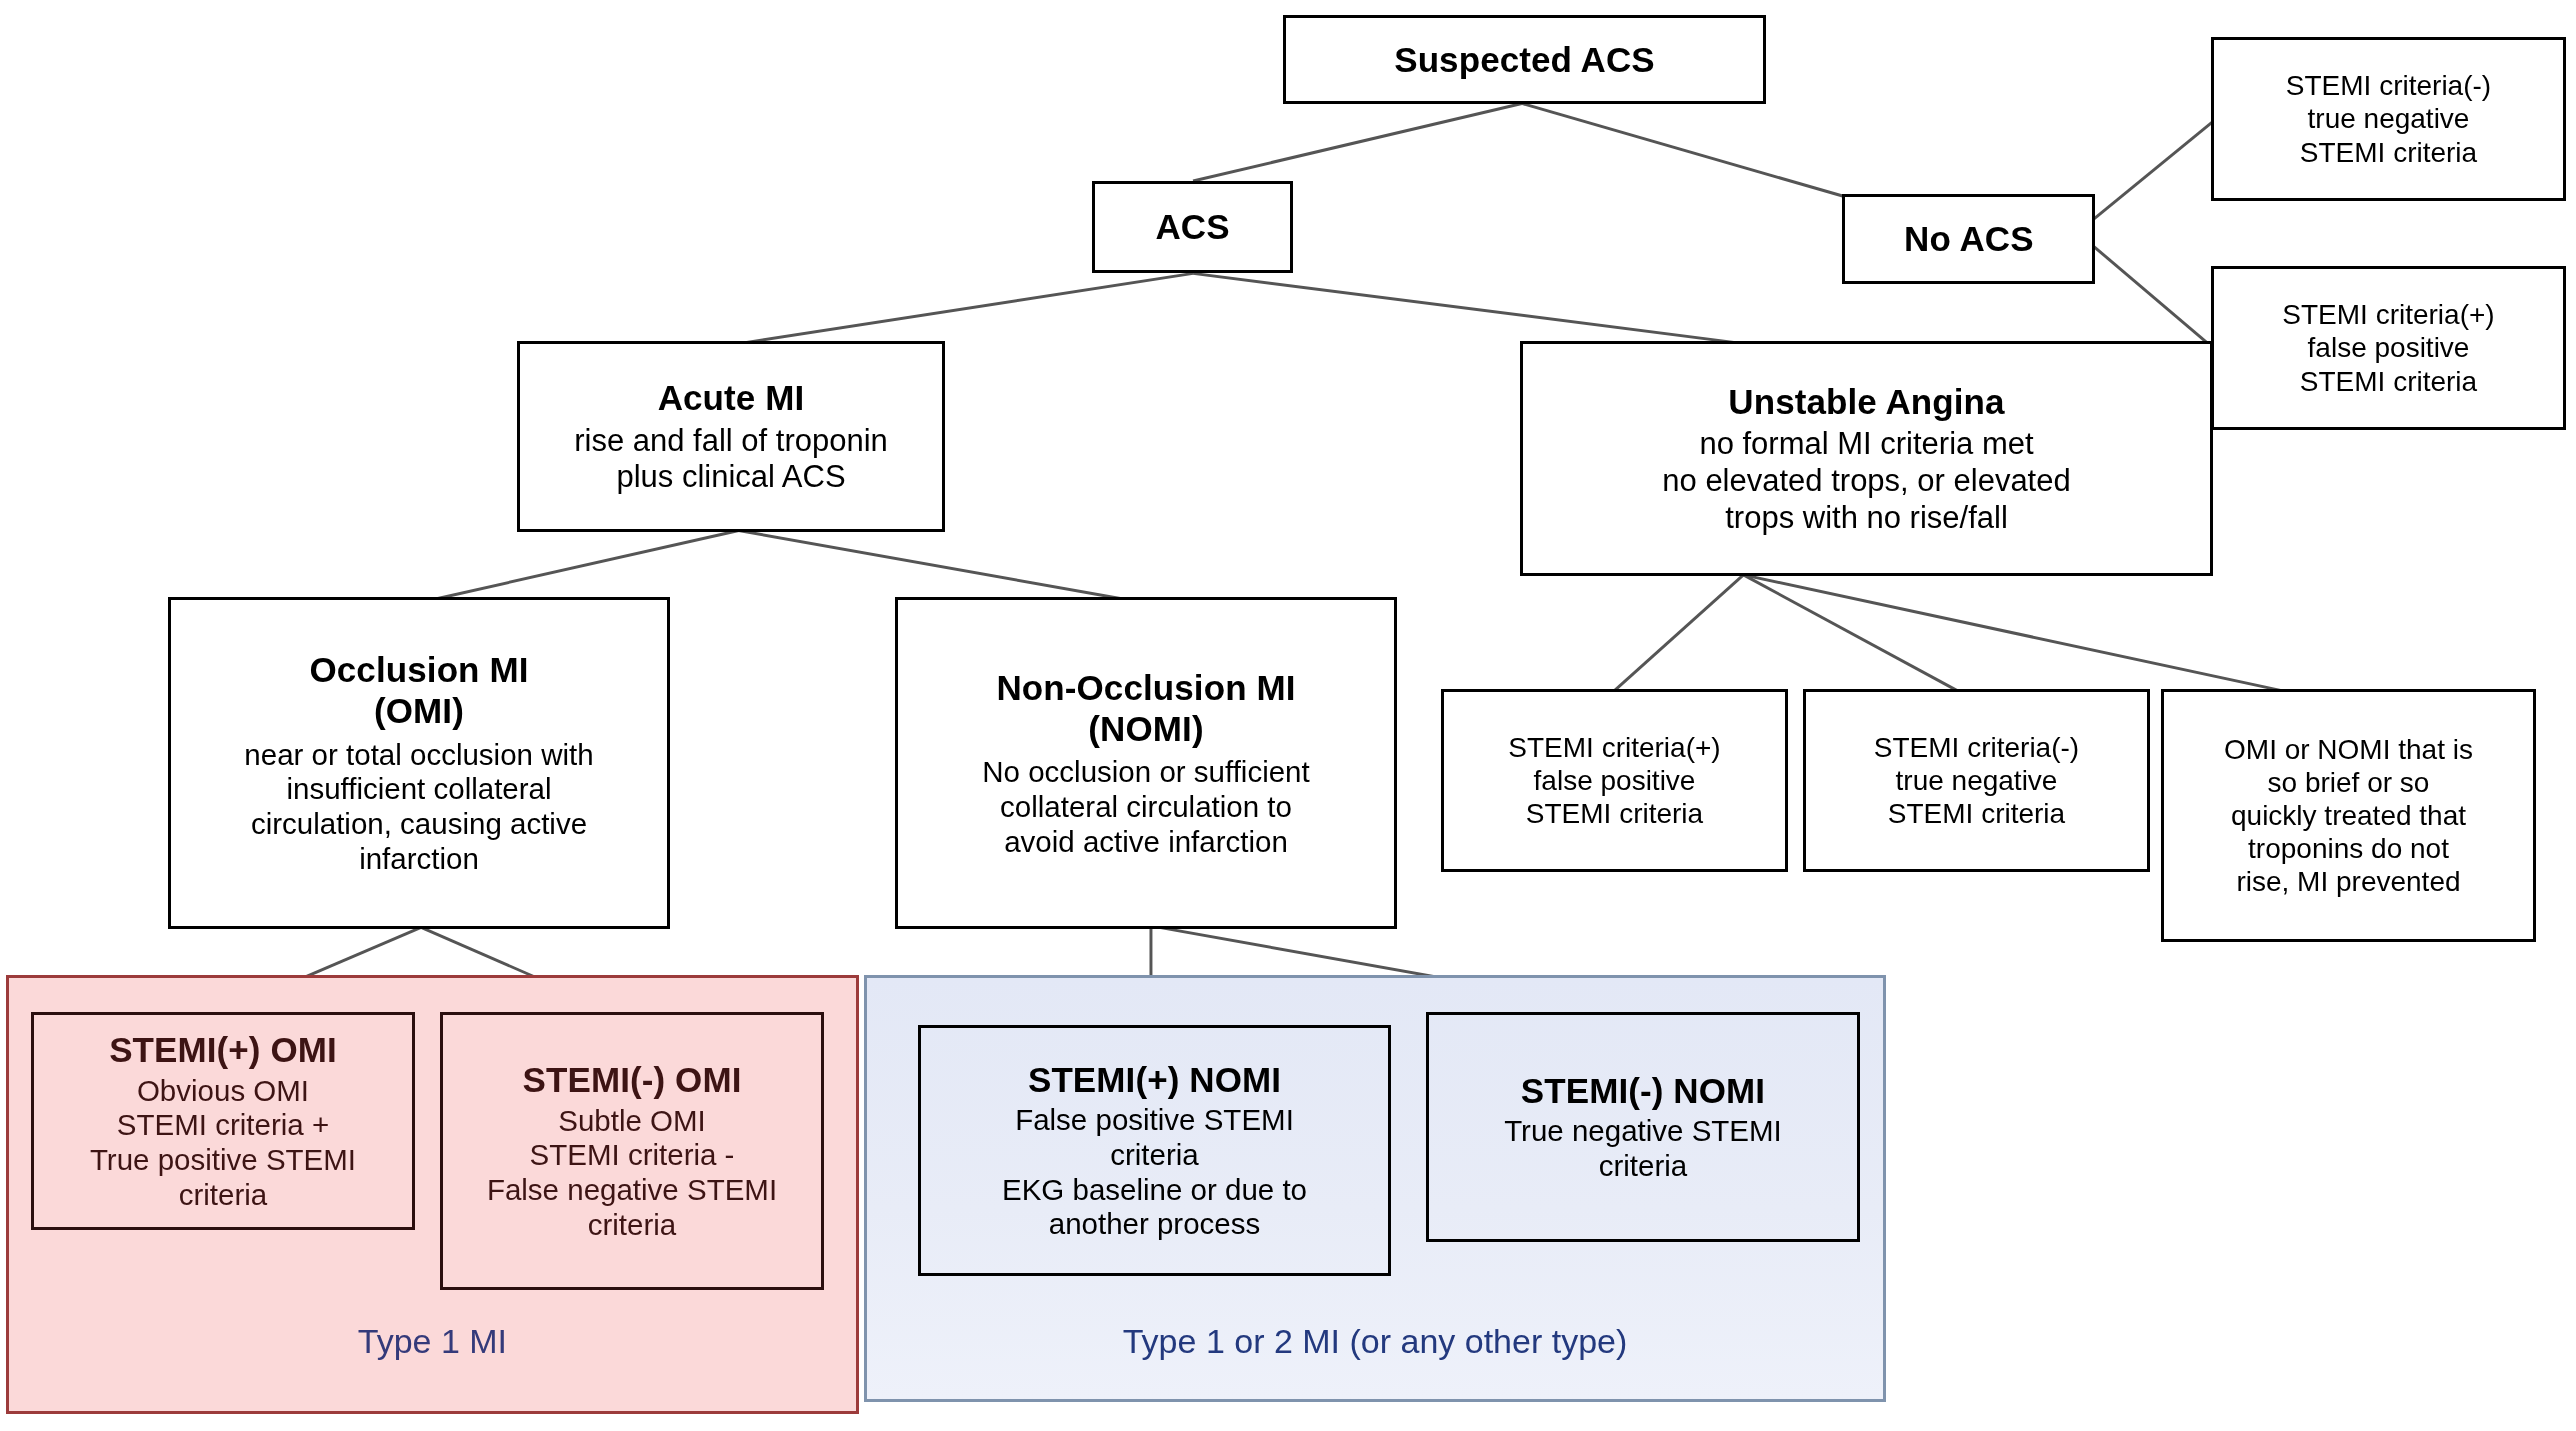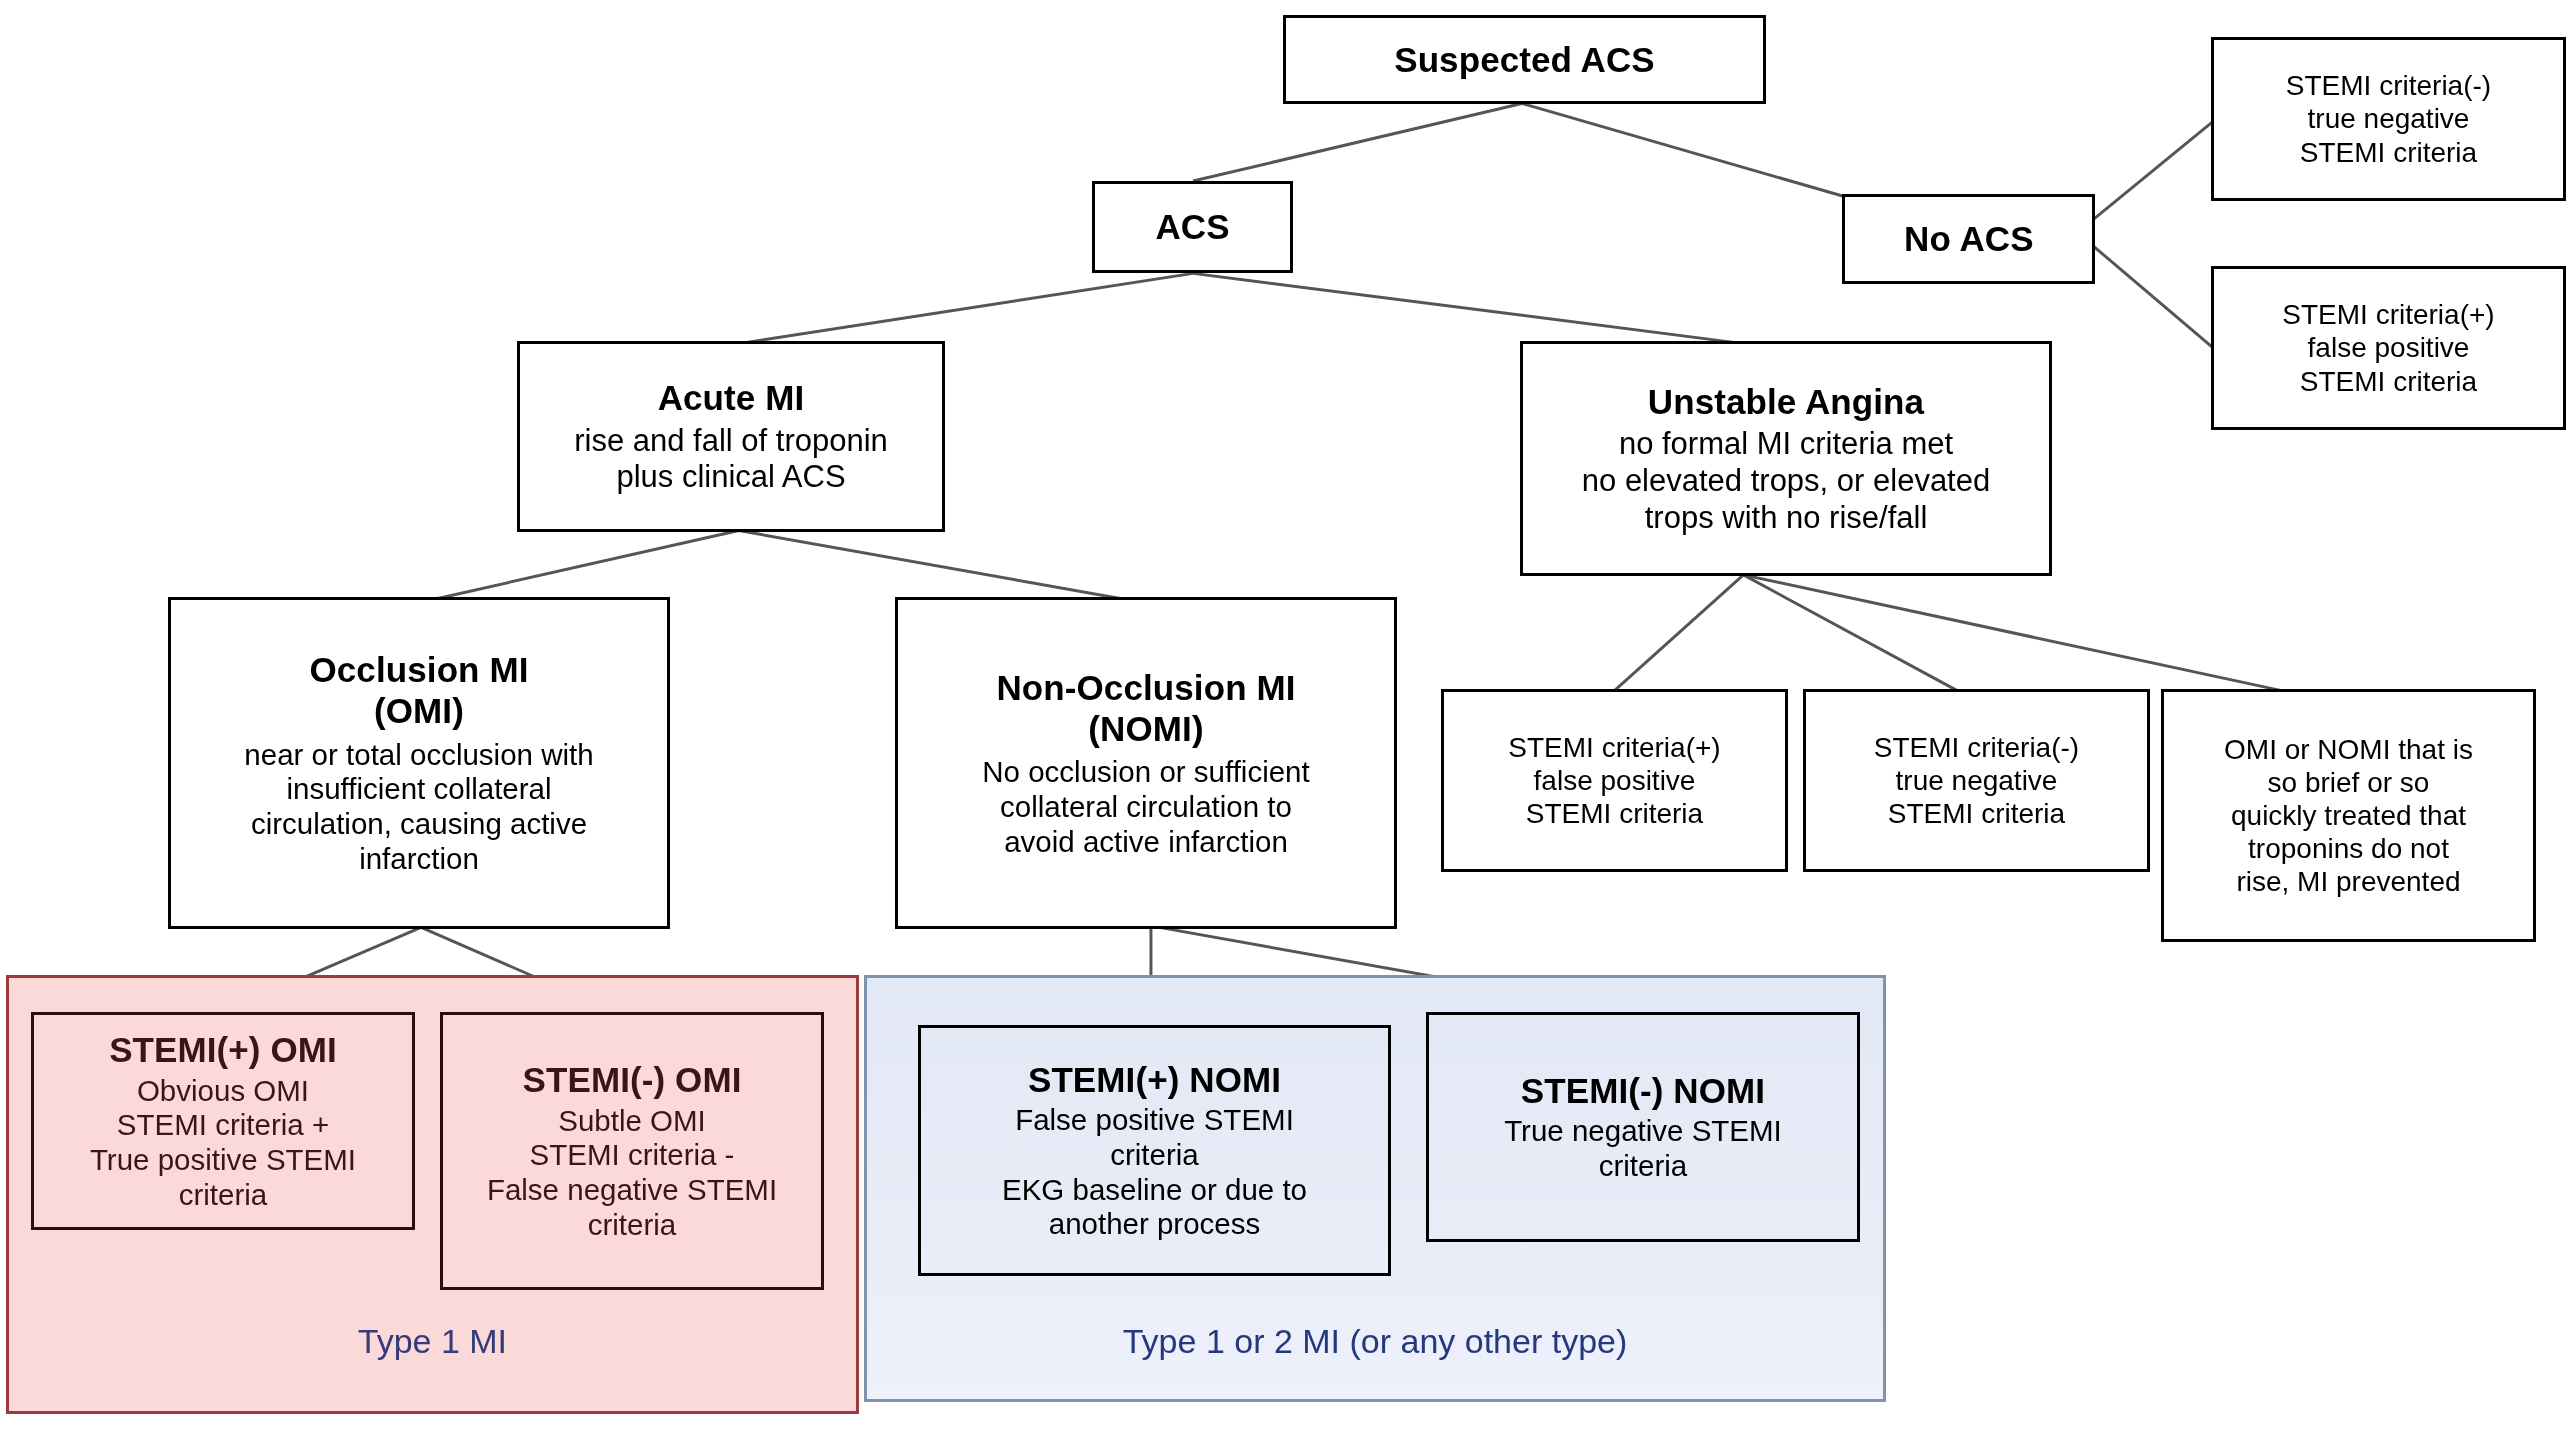--- a/index.html
+++ b/index.html
@@ -152,21 +152,21 @@
     <div class="sub t-38">false positive</div>
     <div class="sub t-38">STEMI criteria</div>
   </div>
 
   <div class="node" style="left:517px; top:341px; width:428px; height:191px;">
     <div class="title t-48" style="margin-bottom:4.4px;">Acute MI</div>
     <div class="sub t-42">rise and fall of troponin</div>
     <div class="sub t-42">plus clinical ACS</div>
   </div>
 
-  <div class="node" style="left:1520px; top:341px; width:532px; height:235px;">
+  <div class="node" style="left:1520px; top:341px; width:693px; height:235px;">
     <div class="title t-48" style="margin-bottom:4.4px;">Unstable Angina</div>
     <div class="sub t-42">no formal MI criteria met</div>
     <div class="sub t-42">no elevated trops, or elevated</div>
     <div class="sub t-42">trops with no rise/fall</div>
   </div>
 
   <div class="node" style="left:168px; top:597px; width:502px; height:332px;">
     <div class="title t-48">Occlusion MI</div>
     <div class="title t-48" style="margin-bottom:5.9px;">(OMI)</div>
     <div class="sub t-40">near or total occlusion with</div>

